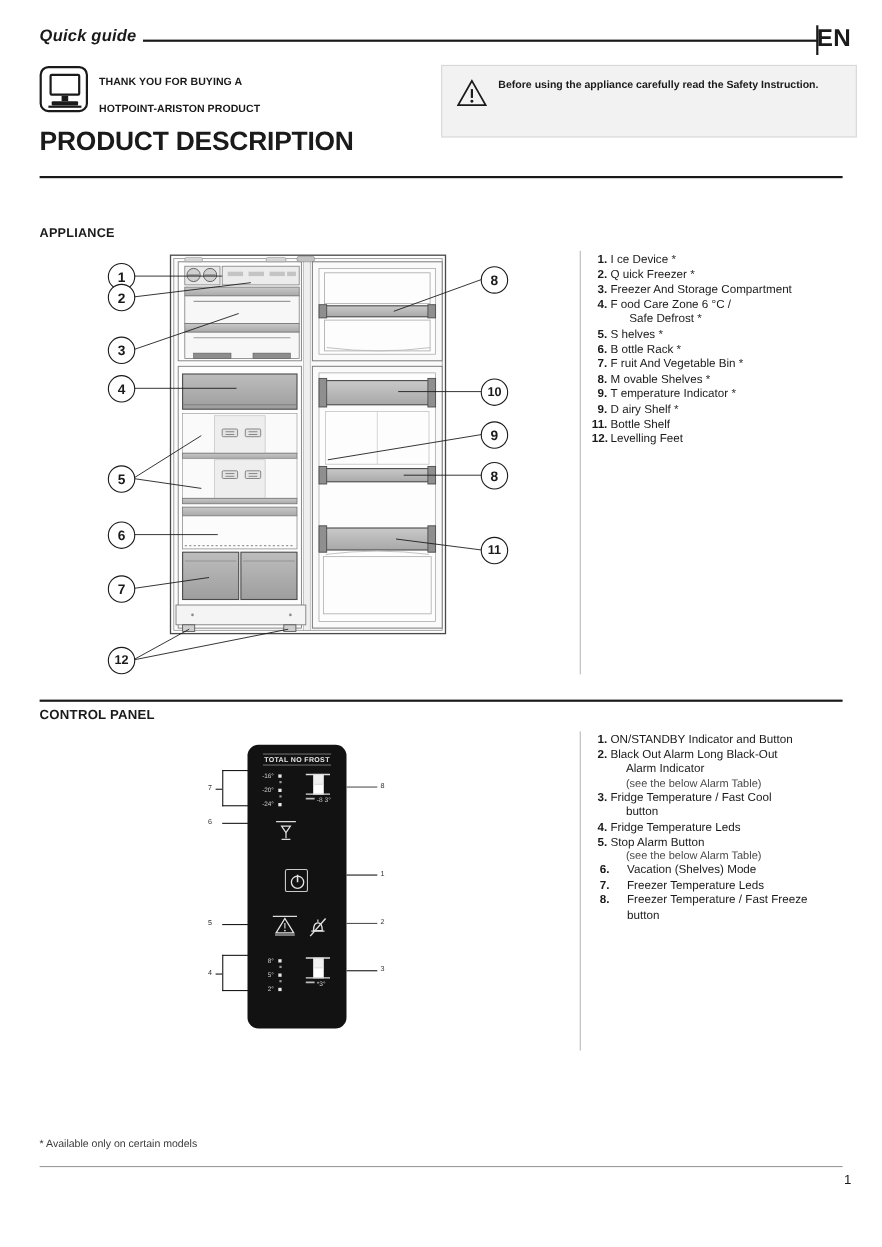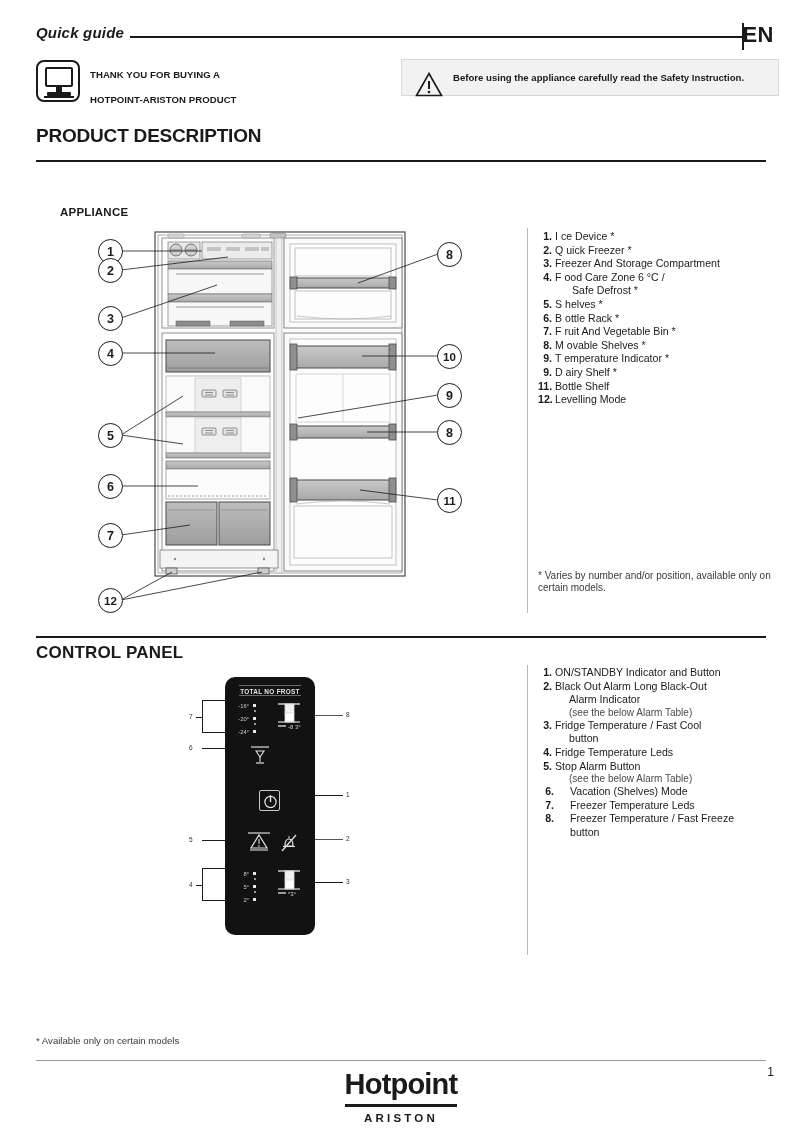--- a/index.html
+++ b/index.html
@@ -57,51 +57,51 @@
     font-size: 9.6px; font-weight: bold; line-height: 12.2px;
     letter-spacing: .05px;
     margin-top: 13px;
   }
   .thanks-b {
     font-size: 9.6px; line-height: 12.4px; margin-top: 1px;
   }
   .thanks-b b { font-weight: bold; }
 
   .safety-box {
-    position: absolute; left: 401px; top: 59px; width: 378px; height: 37px;
+    position: absolute; left: 401px; top: 59px; width: 378px; height: 66px;
     background: #f2f2f2; border: 1px solid #d8d8d8;
   }
   .warn-tri {
     position: absolute; left: 13px; top: 12px; width: 28px; height: 25px;
   }
   .safety-txt {
     position: absolute; left: 51px; top: 12px; width: 315px;
     font-size: 9.6px; font-weight: bold; line-height: 12.4px;
   }
 
   
   .product-title {
-    position: absolute; left: 36px; top: 125px;
-    font-size: 19px; font-weight: bold; letter-spacing: -.2px;
+    position: absolute; left: 36px; top: 115px;
+    font-size: 24px; font-weight: bold; letter-spacing: -.2px;
   }
   .title-rule {
     position: absolute; left: 36px; top: 160px; width: 730px;
     height: 2px; background: #1a1a1a;
   }
   .section-appliance {
     position: absolute; left: 36px; top: 206px;
-    font-size: 11.5px; font-weight: bold; letter-spacing: .2px; margin-left: 24px;
+    font-size: 11.5px; font-weight: bold; letter-spacing: .2px;
   }
   .cp-rule {
     position: absolute; left: 36px; top: 636px; width: 730px;
     height: 1.6px; background: #1a1a1a;
   }
   .section-control {
     position: absolute; left: 36px; top: 643px;
-    font-size: 17px; font-weight: bold; letter-spacing: .2px;
+    font-size: 12px; font-weight: bold; letter-spacing: .2px;
   }
 
   
   .vdiv-1 {
     position: absolute; left: 527px; top: 228px; width: 1.3px; height: 385px;
     background: #b8b8b8;
   }
   .vdiv-2 {
     position: absolute; left: 527px; top: 665px; width: 1.3px; height: 290px;
     background: #b8b8b8;
@@ -404,24 +404,23 @@
     <li><span class="num">2.</span><span>Q    uick Freezer *</span></li>
     <li><span class="num">3.</span><span>Freezer And Storage Compartment</span></li>
     <li><span class="num">4.</span><span>F    ood Care Zone 6 °C /</span><span class="cont">Safe Defrost *</span></li>
     <li><span class="num">5.</span><span>S    helves *</span></li>
     <li><span class="num">6.</span><span>B    ottle Rack *</span></li>
     <li><span class="num">7.</span><span>F    ruit And Vegetable Bin *</span></li>
     <li><span class="num">8.</span><span>M    ovable Shelves *</span></li>
     <li><span class="num">9.</span><span>T    emperature Indicator *</span></li>
     <li><span class="num">9.</span><span>D  airy Shelf *</span></li>
     <li><span class="num">11.</span><span>Bottle Shelf</span></li>
-    <li><span class="num">12.</span><span>Levelling Mode</span></li>
+    <li><span class="num">12.</span><span>Levelling Feet</span></li>
   </ul>
 
-  <div class="varies-note">* Varies by number and/or position, available only on certain models.</div>
 
   <div class="cp-rule"></div>
   <div class="section-control">CONTROL PANEL</div>
   <div class="vdiv-2"></div>
 
   <div class="cpanel-wrap">
     <div class="cpanel">
       <div class="tnf">TOTAL NO FROST</div>
 
       <div class="temp-col" style="left:8px; top:26px;">-16°</div>
@@ -523,19 +522,15 @@
     <li><span class="num">3.</span><span>Fridge Temperature / Fast Cool</span><span class="cont">button</span></li>
     <li><span class="num">4.</span><span>Fridge Temperature Leds</span></li>
     <li><span class="num">5.</span><span>Stop Alarm Button</span><span class="note">(see the below Alarm Table)</span></li>
     <li class="indent"><span class="num">6.</span><span>Vacation (Shelves) Mode</span></li>
     <li class="indent"><span class="num">7.</span><span>Freezer Temperature Leds</span></li>
     <li class="indent"><span class="num">8.</span><span>Freezer Temperature / Fast Freeze</span><span class="cont" style="padding-left:0">button</span></li>
   </ul>
 
   <div class="avail-note">* Available only on certain models</div>
   <div class="foot-rule"></div>
-  <div class="logo">
-    <div class="logo-main">Hotpoint</div>
-    <div class="logo-sub">ARISTON</div>
-  </div>
   <div class="page-num">1</div>
 
 </div>
 
 </body></html>

